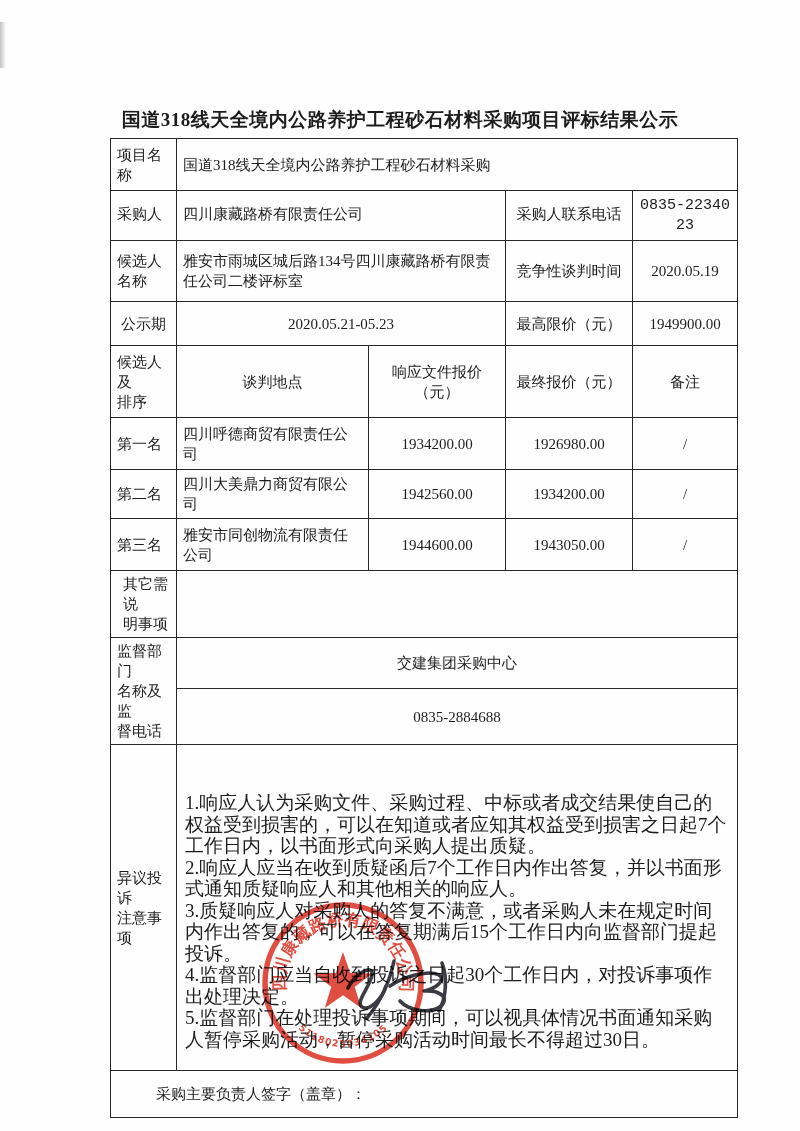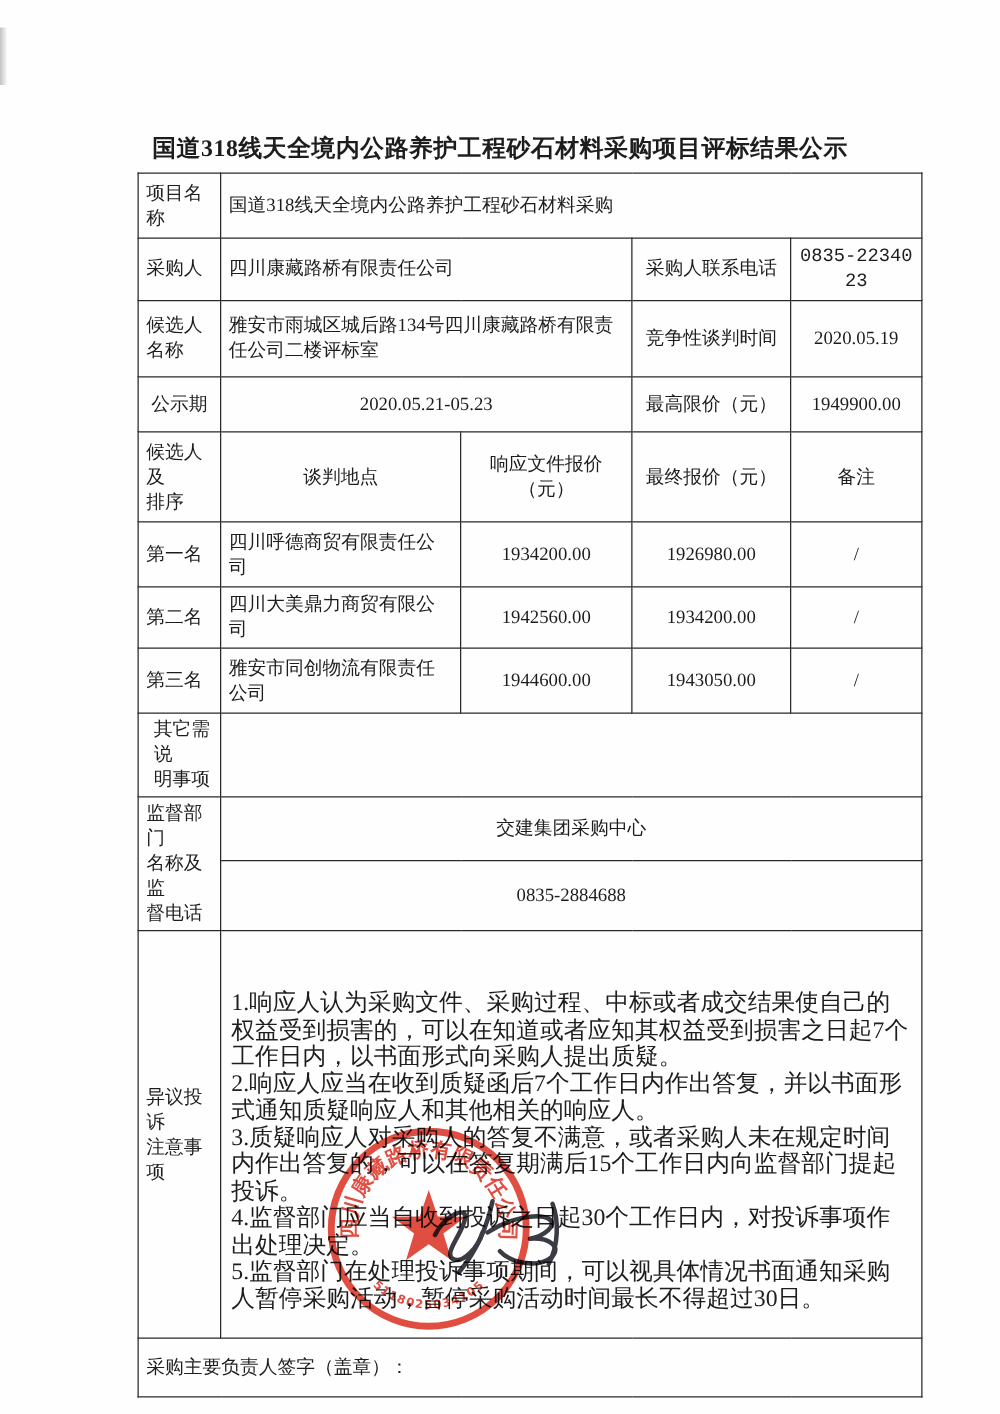--- a/index.html
+++ b/index.html
@@ -35,21 +35,21 @@
   tr.r-header   td { height:65px; }
   tr.r-cand1 td { height:45px; }
   tr.r-cand2 td { height:42px; }
   tr.r-cand3 td { height:45px; }
   tr.r-other td { height:37px;padding-left:12px; }
   tr.r-sup1 td { height:35px; }
   tr.r-sup2 td { height:39px; }
   tr.r-objection td.obj-body { height:297px; vertical-align:bottom; padding:8px 8px 20px 8px; }
   tr.r-sign td { height:40px; }
   .obj-item { margin:0; font-size:19px; line-height:21.5px; }
-  .sign-label { font-size:15px; }
+  .sign-label { font-size:15px;margin-left:39px; }
   .seal {
     position:absolute; left:257px; top:897px; width:172px; height:172px;
     mix-blend-mode:multiply; opacity:0.88;
   }
   .signature-ink {
     position:absolute; left:338px; top:948px; width:140px; height:90px;
     mix-blend-mode:multiply;
   }
 </style>
 </head>

